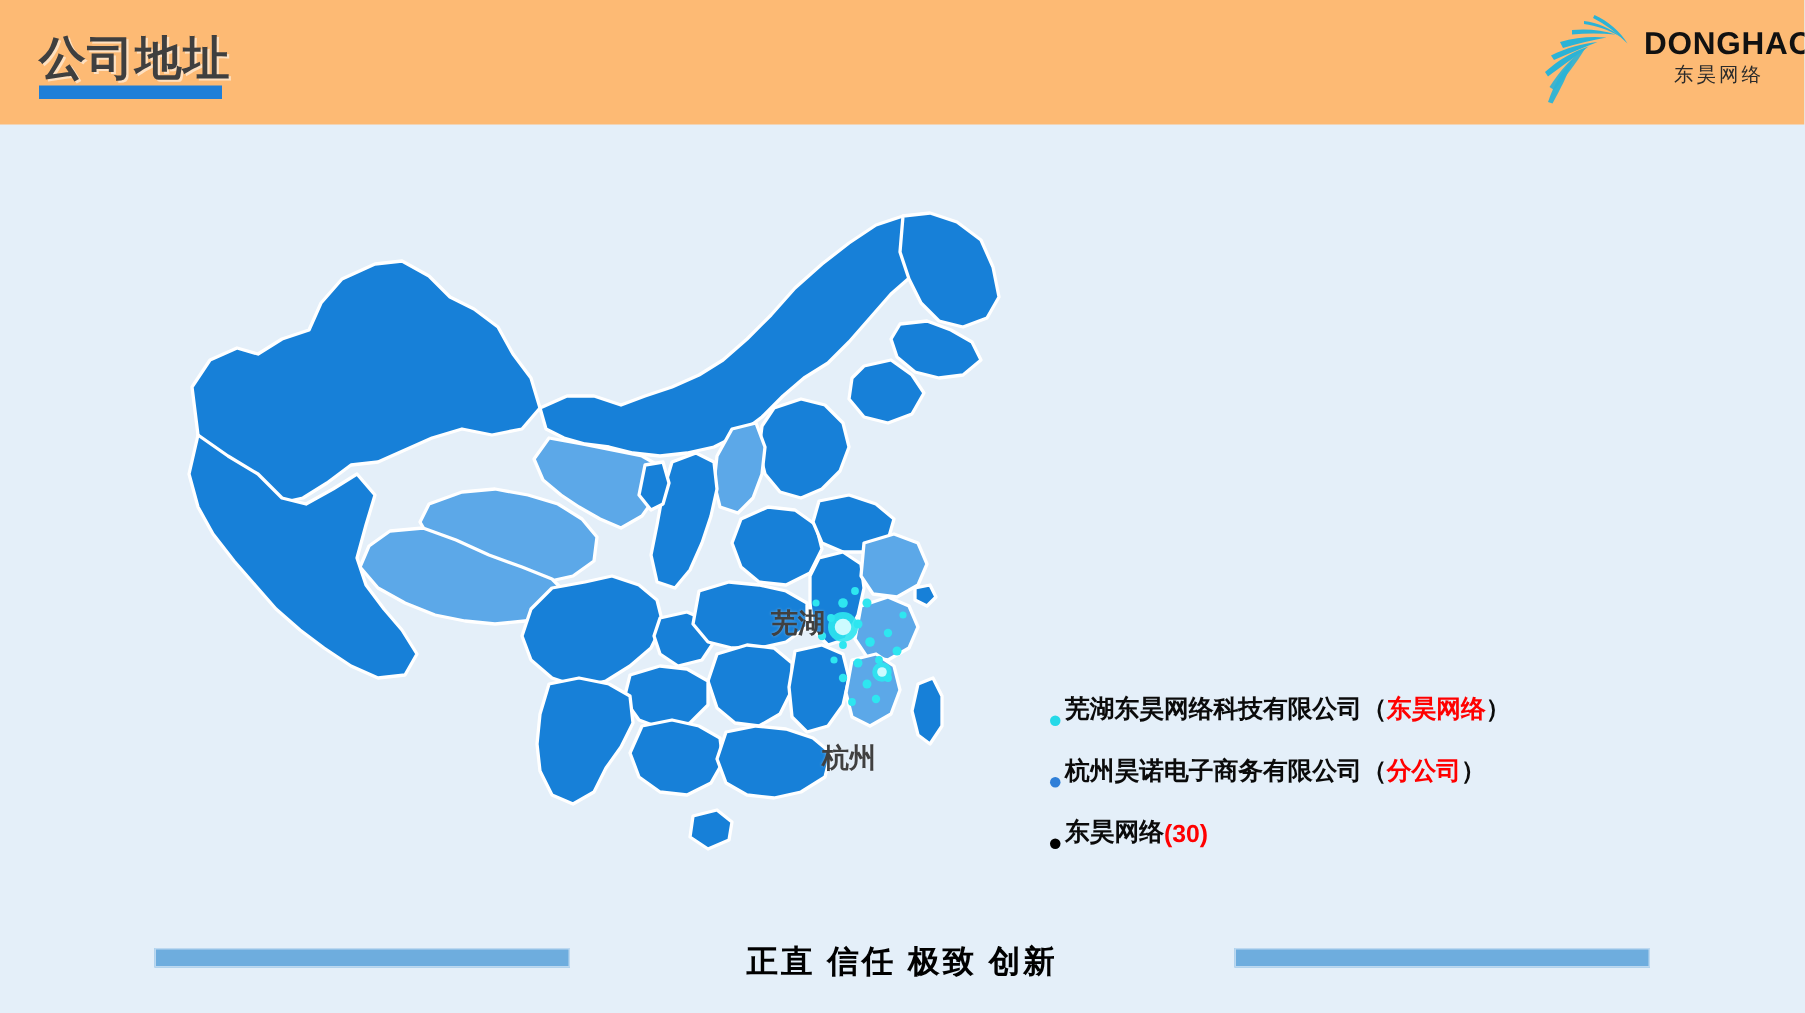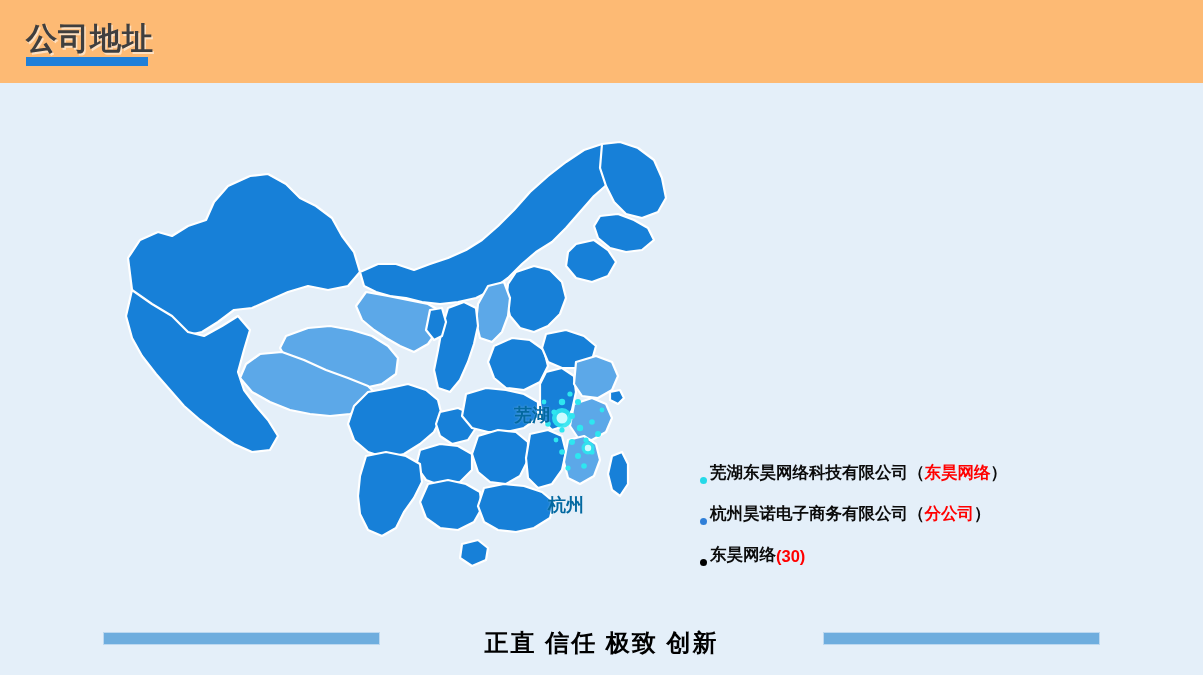--- a/index.html
+++ b/index.html
@@ -39,21 +39,21 @@
   #logo-sub{
     font-size:13px;color:#2b2b2b;letter-spacing:2px;line-height:18px;
   }
   
   #map-wrap{
     position:absolute;left:110px;top:140px;width:580px;height:470px;
   }
   #map-svg{display:block;width:580px;height:470px;}
   .prov{stroke:#ffffff;stroke-width:2.2;stroke-linejoin:round;}
   .city-label{
-    position:absolute;font-size:18px;font-weight:bold;color:#0369a1;
+    position:absolute;font-size:18px;font-weight:bold;color:#404040;
     white-space:nowrap;
     text-shadow:0 0 2px rgba(255,255,255,.35);
   }
   #label-wuhu{left:404px;top:263px;}
   #label-hangzhou{left:438px;top:309px;margin-top:44px;}
   
   #legend{
     position:absolute;left:700px;top:462px;width:400px;
   }
   .legend-row{
@@ -69,30 +69,48 @@
   #footer-bar-left{
     position:absolute;left:103px;top:632px;width:277px;height:13px;
     background:#6eadde;border:1px solid #bcd8f0;box-sizing:border-box;
   }
   #footer-bar-right{
     position:absolute;left:823px;top:632px;width:277px;height:13px;
     background:#6eadde;border:1px solid #bcd8f0;box-sizing:border-box;
   }
   #footer-slogan{
     position:absolute;left:0;top:627px;width:1203px;text-align:center;
-    font-size:24px;font-weight:bold;color:#000;letter-spacing:2px;
+    font-size:21px;font-weight:bold;color:#000;letter-spacing:2px;
   }
 </style>
 </head>
 <body>
 
 <div id="header">
   <div id="page-title">公司地址</div>
   <div id="title-underline"></div>
 
+  <div id="logo">
+    <svg id="logo-mark" viewBox="0 0 78 68">
+      <g fill="#2bb3d6">
+        <path d="M14 62 C18 50 24 40 31 33 C27 44 22 54 17 63 Z" opacity="0.95"></path>
+        <path d="M9 56 C16 45 24 36 33 30 C27 40 19 50 12 58 Z" opacity="0.9" transform="translate(6,-4)"></path>
+        <path d="M12 42 C21 34 31 28 41 25 C32 32 22 39 14 45 Z"></path>
+        <path d="M16 31 C26 26 37 23 47 22 C37 26 27 30 18 34 Z"></path>
+        <path d="M22 22 C32 19 43 18 53 19 C43 21 33 23 24 26 Z"></path>
+        <path d="M30 14 C40 13 50 14 59 17 C49 16 39 16 30 17 Z"></path>
+        <path d="M38 8 C47 9 56 13 63 19 C55 14 46 11 38 10 Z"></path>
+        <path d="M45 4 C54 8 62 15 67 23 C60 16 52 10 44 6 Z"></path>
+      </g>
+    </svg>
+    <div id="logo-text">
+      <div id="logo-name">DONGHAO</div>
+      <div id="logo-sub">东昊网络</div>
+    </div>
+  </div>
 </div>
 
 <div id="map-wrap">
   <svg id="map-svg" viewBox="0 0 580 470">
 
     <path class="prov" fill="#1780d8" d="M18 118 L30 100 L48 92 L62 96 L78 86 L96 80 L104 62 L118 46 L140 36 L158 34 L176 44 L190 58 L206 66 L222 78 L232 96 L244 112 L250 132 L238 146 L218 150 L198 146 L178 152 L160 160 L142 168 L124 170 L108 182 L92 192 L74 196 L56 192 L42 182 L30 168 L22 150 Z"></path>
 
     <path class="prov" fill="#1780d8" d="M250 132 L268 124 L286 124 L304 130 L320 124 L338 118 L356 110 L372 100 L388 86 L404 70 L420 52 L438 36 L456 22 L474 10 L492 4 L506 12 L512 28 L500 42 L484 56 L470 72 L456 88 L442 102 L426 112 L412 124 L398 138 L382 150 L366 158 L348 162 L330 164 L312 162 L296 158 L280 156 L266 152 L254 146 Z"></path>
 
     <path class="prov" fill="#1780d8" d="M492 4 L510 2 L528 8 L544 20 L552 38 L556 58 L548 72 L532 78 L516 74 L504 62 L496 46 L490 28 Z"></path>

